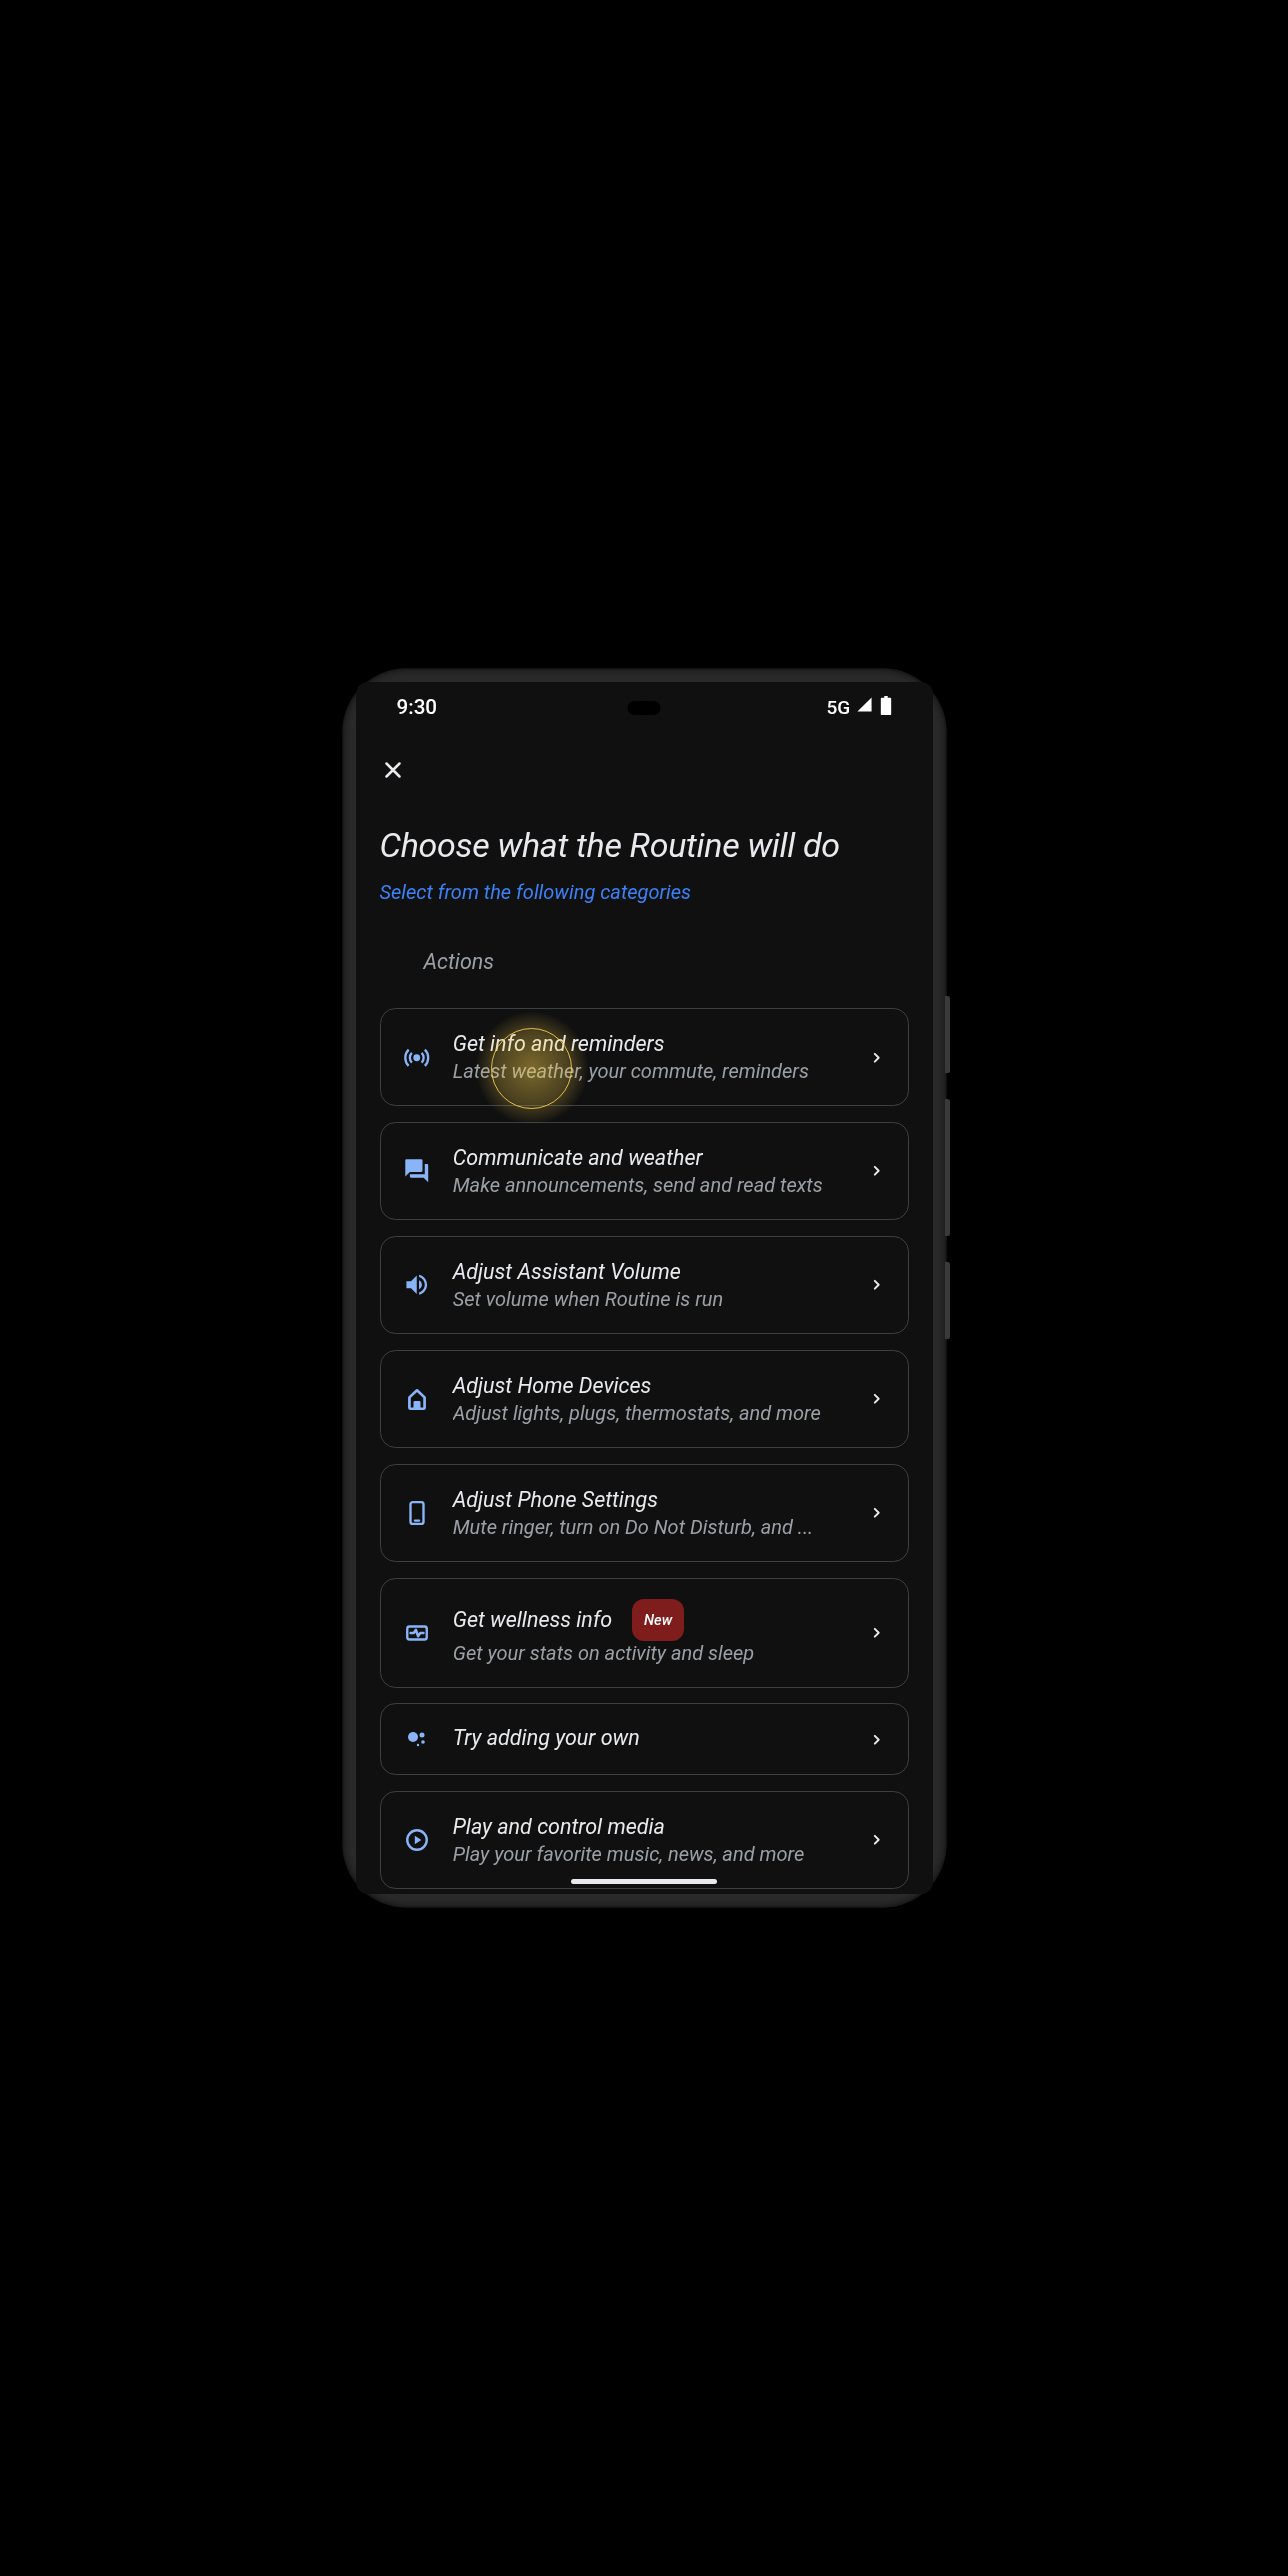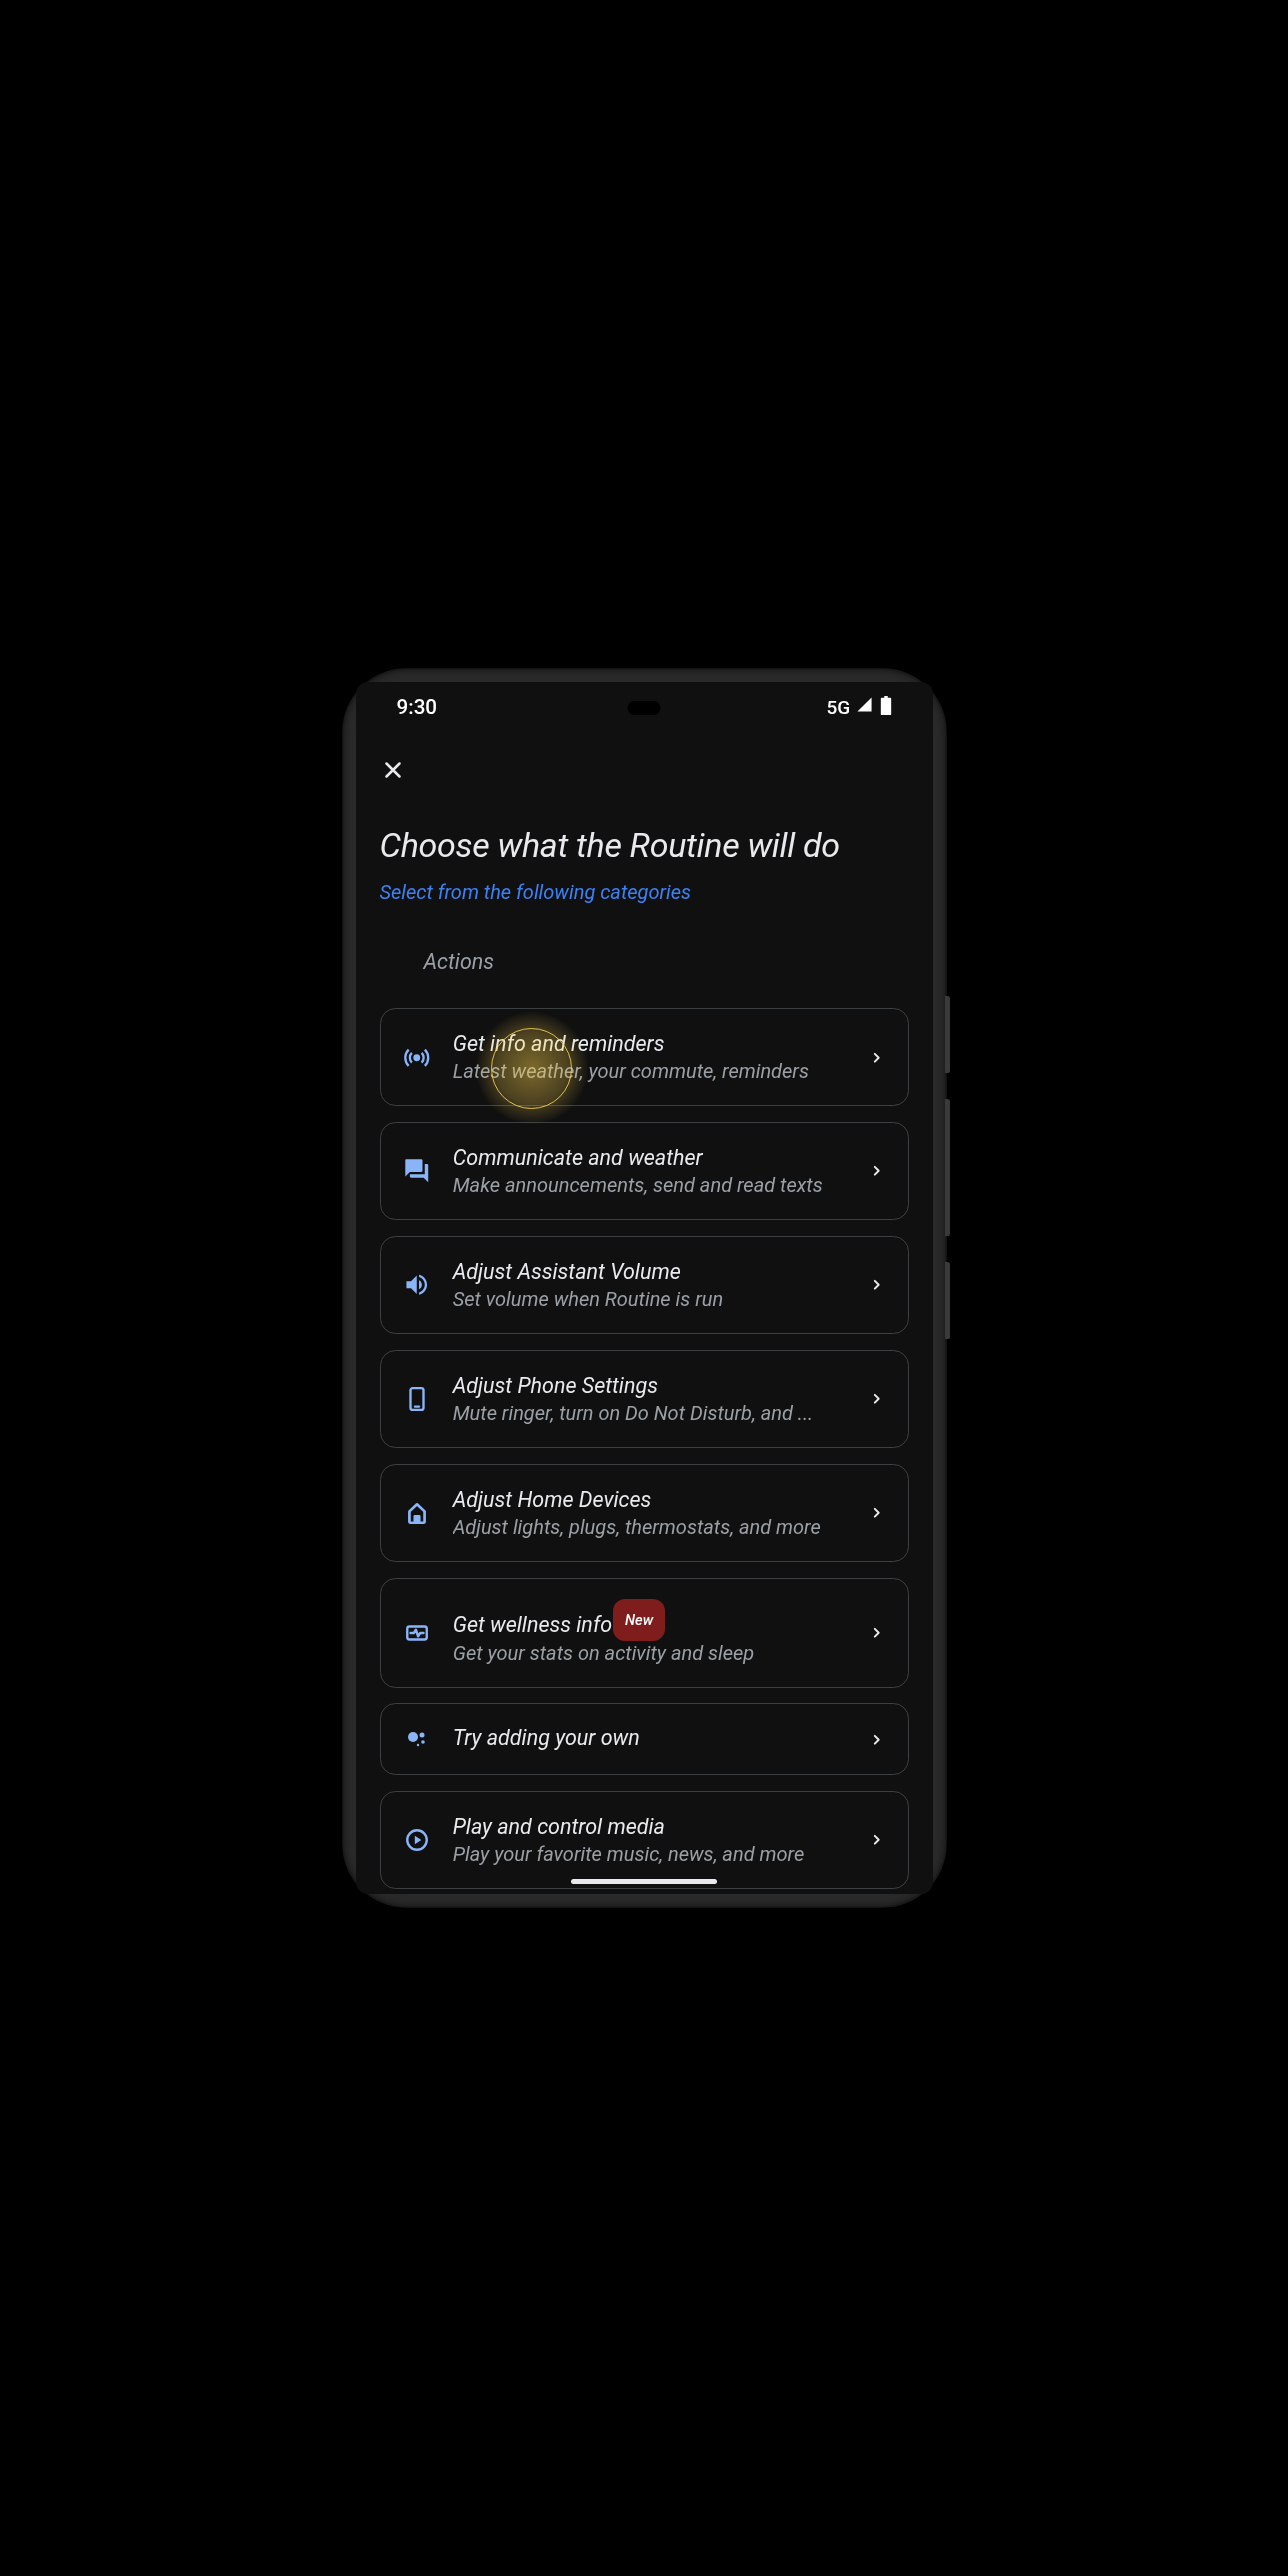--- a/index.html
+++ b/index.html
@@ -135,22 +135,22 @@
       justify-content: center;
       flex-shrink: 0;
       color: #8ab4f8;
     }
     .action-text {
       flex: 1;
       min-width: 0;
     }
     .action-title-row {
       display: flex;
-      align-items: flex-end;
-      gap: 1px;
+      align-items: center;
+      gap: 20px;
     }
     .action-title {
       color: #e8eaed;
       font-size: 21.5px;
       font-weight: 400;
       margin-bottom: 3.4px;
     }
     .action-subtitle {
       color: #9aa0a6;
       font-size: 20px;
@@ -296,46 +296,46 @@
           </div>
           <div class="chevron">
             <svg width="15.5" height="15.5" viewBox="0 0 24 24" fill="none" stroke="#e8eaed" stroke-width="3" stroke-linecap="round" stroke-linejoin="round">
                 <polyline points="9 18 15 12 9 6"></polyline>
               </svg>
           </div>
         </div>
 
         <div class="action-item">
           <div class="action-icon">
+            <svg width="26" height="26" viewBox="0 0 24 24" fill="none" stroke="#8ab4f8" stroke-width="2.5" stroke-linejoin="round">
+                <path d="M5 10.5V20a1 1 0 001 1h12a1 1 0 001-1v-9.5L12 4l-7 6.5z"></path>
+                <path d="M10 21v-6h4v6" fill="#8ab4f8"></path>
+              </svg>
+          </div>
+          <div class="action-text">
+            <div class="action-title">Adjust Home Devices</div>
+            <div class="action-subtitle">Adjust lights, plugs, thermostats, and more</div>
+          </div>
+          <div class="chevron">
+            <svg width="15.5" height="15.5" viewBox="0 0 24 24" fill="none" stroke="#e8eaed" stroke-width="3" stroke-linecap="round" stroke-linejoin="round">
+                <polyline points="9 18 15 12 9 6"></polyline>
+              </svg>
+          </div>
+        </div>
+
+        <div class="action-item">
+          <div class="action-icon">
             <svg width="26" height="26" viewBox="0 0 24 24" fill="none" stroke="#8ab4f8" stroke-width="2.2">
                 <rect x="6" y="2" width="12" height="20" rx="2"></rect>
                 <line x1="10" y1="19" x2="14" y2="19" stroke-width="2" stroke-linecap="round"></line>
               </svg>
           </div>
           <div class="action-text">
             <div class="action-title">Adjust Phone Settings</div>
             <div class="action-subtitle">Mute ringer, turn on Do Not Disturb, and ...</div>
-          </div>
-          <div class="chevron">
-            <svg width="15.5" height="15.5" viewBox="0 0 24 24" fill="none" stroke="#e8eaed" stroke-width="3" stroke-linecap="round" stroke-linejoin="round">
-                <polyline points="9 18 15 12 9 6"></polyline>
-              </svg>
-          </div>
-        </div>
-
-        <div class="action-item">
-          <div class="action-icon">
-            <svg width="26" height="26" viewBox="0 0 24 24" fill="none" stroke="#8ab4f8" stroke-width="2.5" stroke-linejoin="round">
-                <path d="M5 10.5V20a1 1 0 001 1h12a1 1 0 001-1v-9.5L12 4l-7 6.5z"></path>
-                <path d="M10 21v-6h4v6" fill="#8ab4f8"></path>
-              </svg>
-          </div>
-          <div class="action-text">
-            <div class="action-title">Adjust Home Devices</div>
-            <div class="action-subtitle">Adjust lights, plugs, thermostats, and more</div>
           </div>
           <div class="chevron">
             <svg width="15.5" height="15.5" viewBox="0 0 24 24" fill="none" stroke="#e8eaed" stroke-width="3" stroke-linecap="round" stroke-linejoin="round">
                 <polyline points="9 18 15 12 9 6"></polyline>
               </svg>
           </div>
         </div>
 
         <div class="action-item">
           <div class="action-icon">

